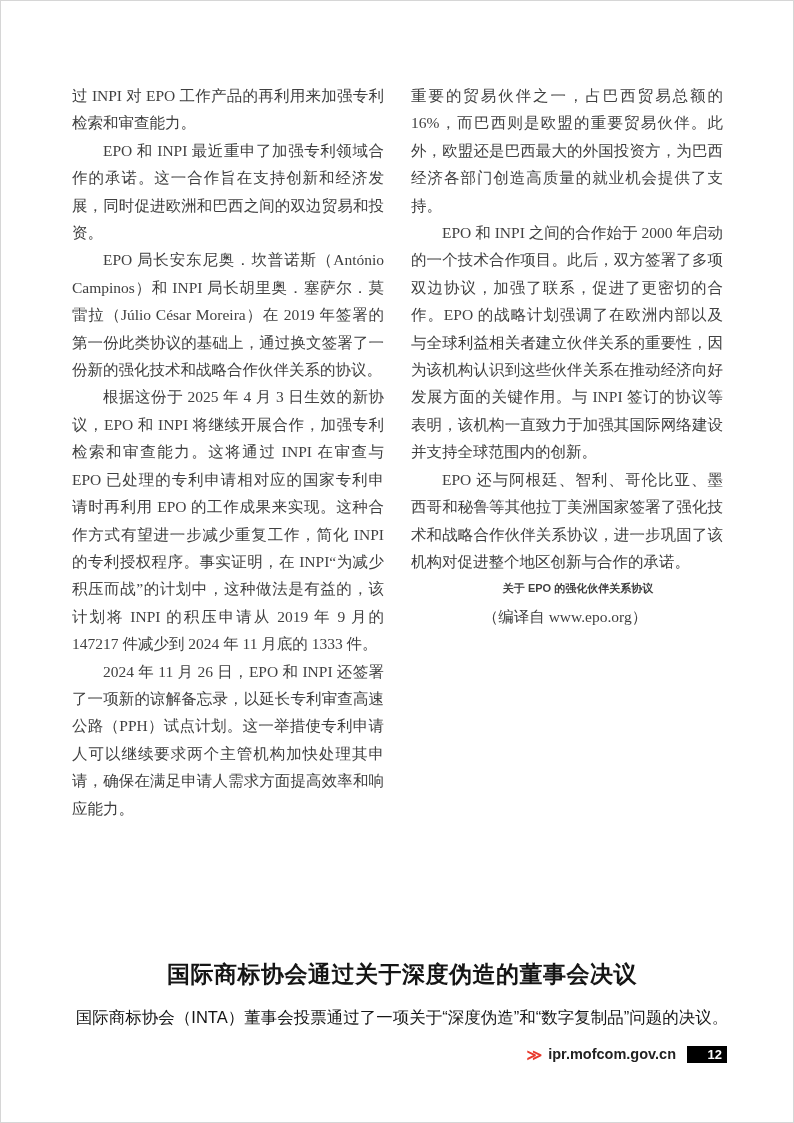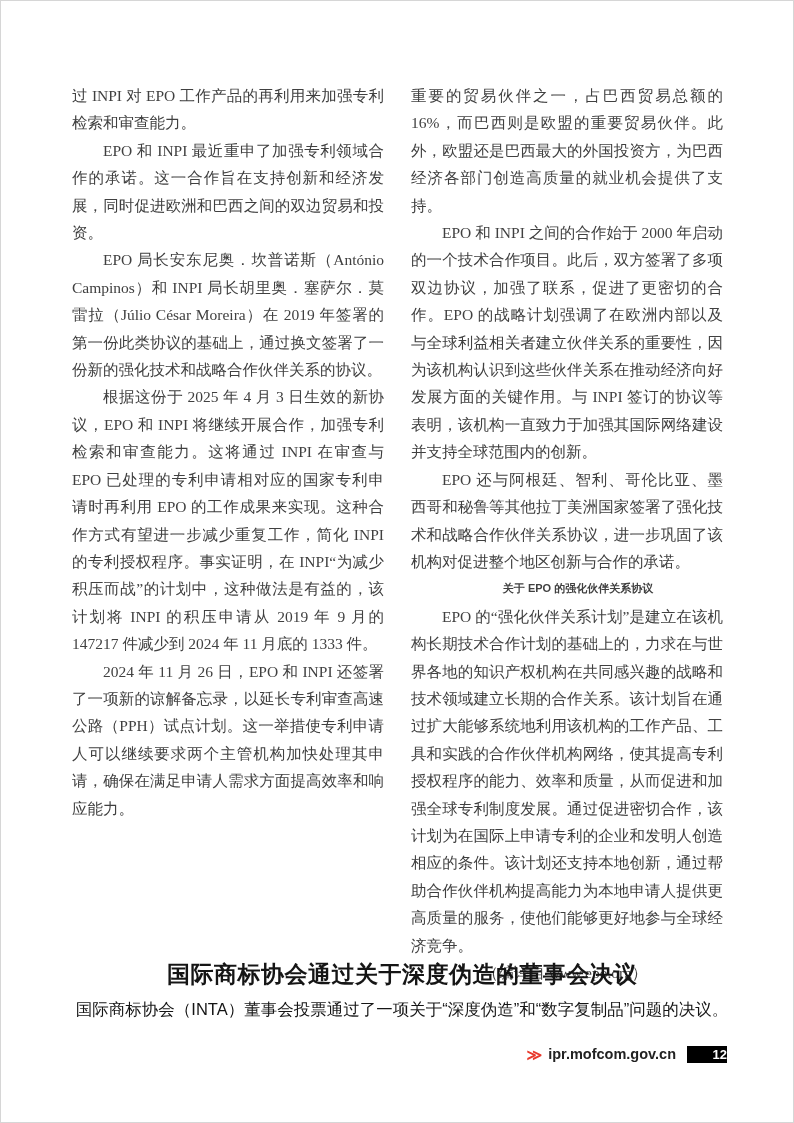--- a/index.html
+++ b/index.html
@@ -52,21 +52,21 @@
     text-align: center;
   }
   .bottom-section .article-title {
     font-size: 23px;
     font-weight: bold;
     color: #151515;
     letter-spacing: 0.5px;
     line-height: 32px;
   }
   .bottom-section .article-subtitle {
-    margin-top: 8px;
+    margin-top: 16px;
     font-size: 16.5px;
     color: #151515;
     line-height: 22px;
   }
   .page-footer {
     position: absolute;
     top: 1046px;
     left: 0;
     width: 727px;
     display: flex;
@@ -92,41 +92,41 @@
     background: #000000;
     color: #ffffff;
     font-weight: bold;
     font-size: 13px;
     width: 40px;
     height: 17px;
     margin-left: 11px;
     display: flex;
     align-items: center;
     justify-content: flex-end;
+    padding-right: 5px;
   }
 </style>
 </head>
 <body>
 
 <div class="page-frame"></div>
 
 <div class="col col-left">
   <p class="cont">过 INPI 对 EPO 工作产品的再利用来加强专利检索和审查能力。</p>
   <p>EPO 和 INPI 最近重申了加强专利领域合作的承诺。这一合作旨在支持创新和经济发展，同时促进欧洲和巴西之间的双边贸易和投资。</p>
   <p>EPO 局长安东尼奥．坎普诺斯（António Campinos）和 INPI 局长胡里奥．塞萨尔．莫雷拉（Júlio César Moreira）在 2019 年签署的第一份此类协议的基础上，通过换文签署了一份新的强化技术和战略合作伙伴关系的协议。</p>
   <p>根据这份于 2025 年 4 月 3 日生效的新协议，EPO 和 INPI 将继续开展合作，加强专利检索和审查能力。这将通过 INPI 在审查与 EPO 已处理的专利申请相对应的国家专利申请时再利用 EPO 的工作成果来实现。这种合作方式有望进一步减少重复工作，简化 INPI 的专利授权程序。事实证明，在 INPI“为减少积压而战”的计划中，这种做法是有益的，该计划将 INPI 的积压申请从 2019 年 9 月的 147217 件减少到 2024 年 11 月底的 1333 件。</p>
   <p>2024 年 11 月 26 日，EPO 和 INPI 还签署了一项新的谅解备忘录，以延长专利审查高速公路（PPH）试点计划。这一举措使专利申请人可以继续要求两个主管机构加快处理其申请，确保在满足申请人需求方面提高效率和响应能力。</p>
 </div>
 
 <div class="col col-right">
   <p class="cont">重要的贸易伙伴之一，占巴西贸易总额的 16%，而巴西则是欧盟的重要贸易伙伴。此外，欧盟还是巴西最大的外国投资方，为巴西经济各部门创造高质量的就业机会提供了支持。</p>
   <p>EPO 和 INPI 之间的合作始于 2000 年启动的一个技术合作项目。此后，双方签署了多项双边协议，加强了联系，促进了更密切的合作。EPO 的战略计划强调了在欧洲内部以及与全球利益相关者建立伙伴关系的重要性，因为该机构认识到这些伙伴关系在推动经济向好发展方面的关键作用。与 INPI 签订的协议等表明，该机构一直致力于加强其国际网络建设并支持全球范围内的创新。</p>
   <p>EPO 还与阿根廷、智利、哥伦比亚、墨西哥和秘鲁等其他拉丁美洲国家签署了强化技术和战略合作伙伴关系协议，进一步巩固了该机构对促进整个地区创新与合作的承诺。</p>
   <p class="sec-heading">关于 EPO 的强化伙伴关系协议</p>
-  <p>EPO 的“强化伙伴关系计划”是建立在该机构长期技术合作计划的基础上的，力求在与世界各地的知识产权机构在共同感兴趣的战略和技术领域建立长期的合作关系。该计划旨在通过扩大能够系统地利用该机构的工作产品、工具和实践的合作伙伴机构网络，使其提高专利授权程序的能力、效率和质量，从而促进和加强全球专利制度发展。通过促进密切合作，该计划为在国际上申请专利的企业和发明人创造相应的条件。该计划还支持本地创新，通过帮助合作伙伴机构提高能力为本地申请人提供更高质量的服务，使他们能够更好地参与全球经济竞争。</p>
   <p class="source-line">（编译自 www.epo.org）</p>
 </div>
 
 <div class="bottom-section">
   <div class="article-title">国际商标协会通过关于深度伪造的董事会决议</div>
   <div class="article-subtitle">国际商标协会（INTA）董事会投票通过了一项关于“深度伪造”和“数字复制品”问题的决议。</div>
 </div>
 
 <div class="page-footer">
   <span class="chevrons">≫</span>

